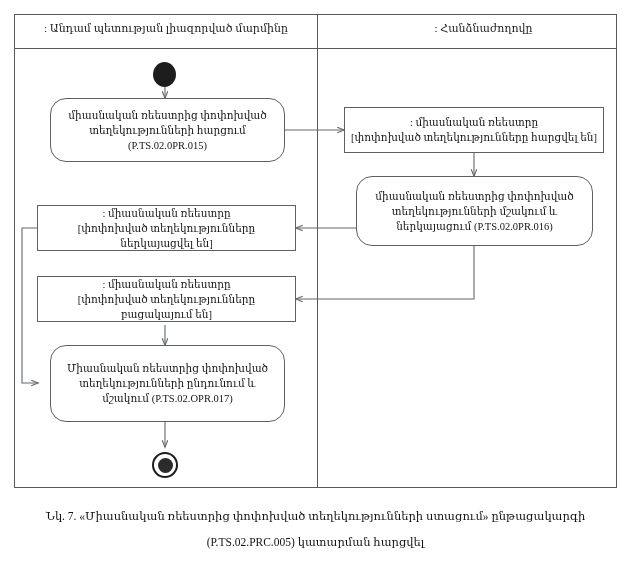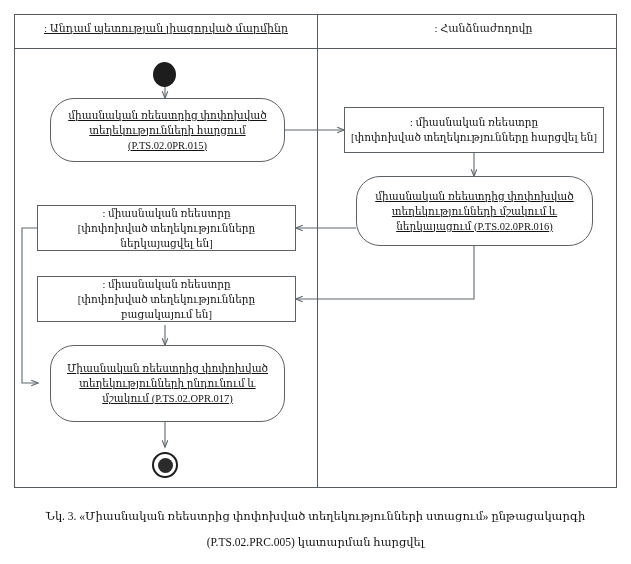--- a/index.html
+++ b/index.html
@@ -58,39 +58,38 @@
 
   .lane-title {
     position: absolute;
     top: 21px;
     text-align: center;
     font-size: 11px;
     line-height: 14px;
     color: #1a1a1a;
     white-space: nowrap;
   }
-  #lane-title-left  { left: 15px;  width: 302px; text-decoration: underline; }
+  #lane-title-left  { left: 15px;  width: 302px; }
   #lane-title-right { left: 334px; width: 299px; }
 
   
   .activity-node {
     position: absolute;
     box-sizing: border-box;
     border: 1px solid #5c6166;
-    border-radius: 24px;
+    border-radius: 16px;
     background: #ffffff;
     display: flex;
     align-items: center;
     justify-content: center;
     text-align: center;
     font-size: 10.5px;
     line-height: 15px;
     padding: 4px 10px;
     color: #141414;
-    text-decoration: underline;
   }
 
   .object-node {
     position: absolute;
     box-sizing: border-box;
     border: 1px solid #5c6166;
     background: #ffffff;
     display: flex;
     align-items: center;
     justify-content: center;
@@ -229,17 +228,17 @@
 [փոփոխված տեղեկությունները հարցվել են]</span>
   </div>
 
   <div class="activity-node" style="left:356px; top:176px; width:237px; height:70px;">
     <span class="node-text">միասնական ռեեստրից փոփոխված
 տեղեկությունների մշակում և
 ներկայացում (P.TS.02.0PR.016)</span>
   </div>
 
   <div class="caption">
-    <span class="line">Նկ. 3. «Միասնական ռեեստրից փոփոխված տեղեկությունների ստացում» ընթացակարգի</span>
+    <span class="line">Նկ. 7. «Միասնական ռեեստրից փոփոխված տեղեկությունների ստացում» ընթացակարգի</span>
     <span class="line">(P.TS.02.PRC.005) կատարման հարցվել</span>
   </div>
 
 </div>
 
 </body></html>

